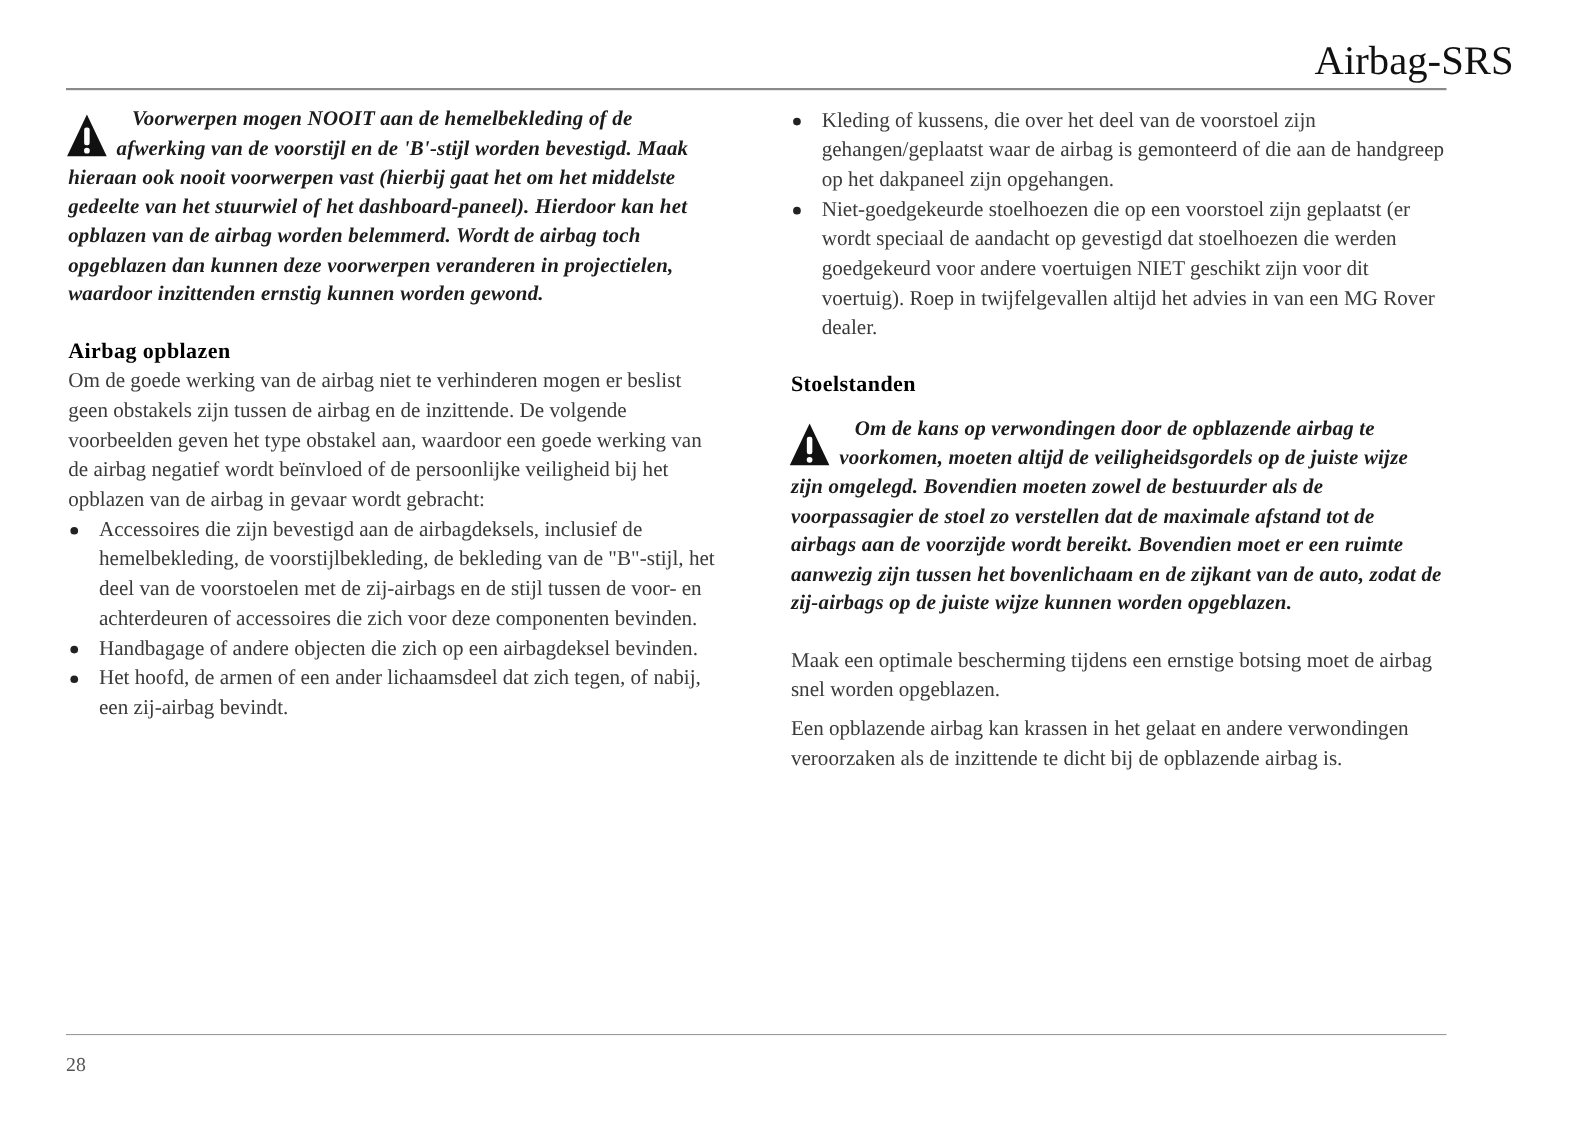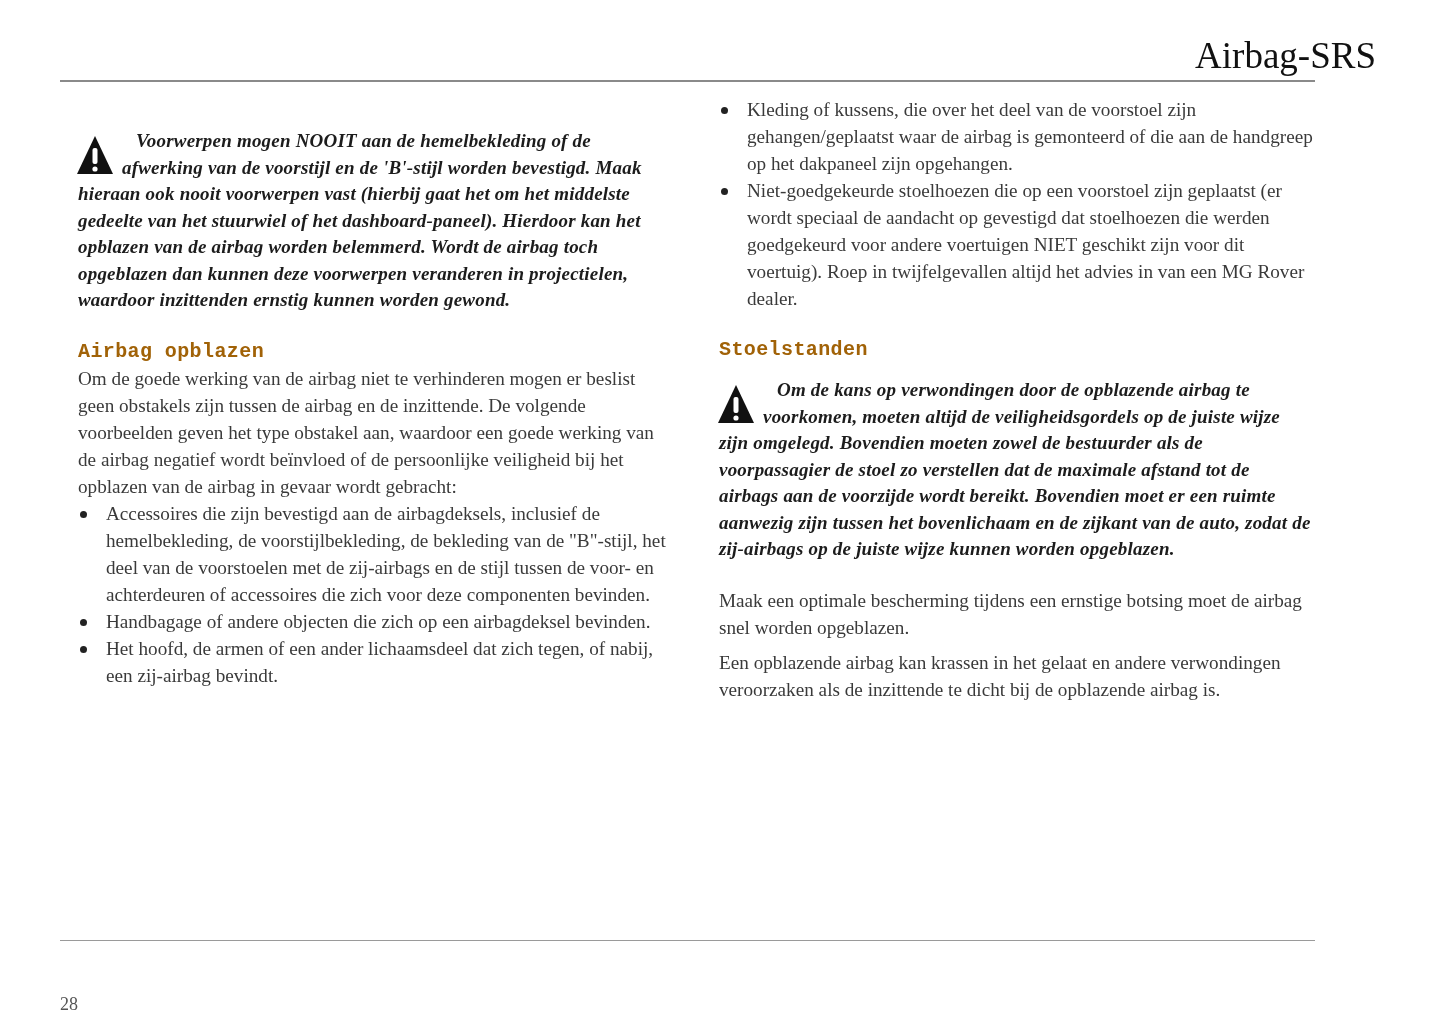--- a/index.html
+++ b/index.html
@@ -14,44 +14,44 @@
       font-family: "Liberation Serif", "DejaVu Serif", serif;
       font-size: 37px; line-height: 44px; color: #111;
     }
     .rule {
       position: absolute; left: 60px; width: 1255px; height: 2px;
       background: #8a8a8a;
     }
     .rule.top { top: 80px; }
     .rule.bottom { top: 940px; height: 1px; background: #9a9a9a; }
     .page-number {
-      position: absolute; left: 60px; top: 994px;
+      position: absolute; left: 60px; top: 958px;
       font-family: "Liberation Serif", serif; font-size: 18px; color: #555;
     }
     .col {
       position: absolute; top: 96px;
       font-family: "Liberation Serif", "DejaVu Serif", serif;
       font-size: 19.2px; line-height: 27px; color: #3a3a3a;
     }
-    .col.left { left: 78px; width: 596px; margin-top: 32px; }
+    .col.left { left: 62px; width: 596px; }
     .col.right { left: 719px; width: 594px; top: 96px; }
 
     .warning {
       font-style: italic; font-weight: bold; color: #1c1c1c;
       font-size: 19px; line-height: 26.5px; letter-spacing: 0.2px;
       position: relative;
     }
     .warning .warn-icon {
       float: left; width: 38px; height: 42px; margin: 6px 8px 0 -2px;
     }
     .warning .lead { padding-left: 14px; }
 
     h3.section-heading {
-      margin: 0; font-family: Liberation Mono, monospace;
-      font-weight: bold; font-size: 20px; line-height: 27px; color: #a16207;
+      margin: 0; font-family: Liberation Serif, serif;
+      font-weight: bold; font-size: 20px; line-height: 27px; color: #000000;
       letter-spacing: 0.4px;
     }
     p.body { margin: 0; }
 
     ul.bullets { list-style: none; margin: 0; padding: 0; }
     ul.bullets li { position: relative; padding-left: 28px; }
     ul.bullets li .dot {
       position: absolute; left: 2px; top: 11px;
       width: 7px; height: 7px; border-radius: 50%; background: #222;
     }

